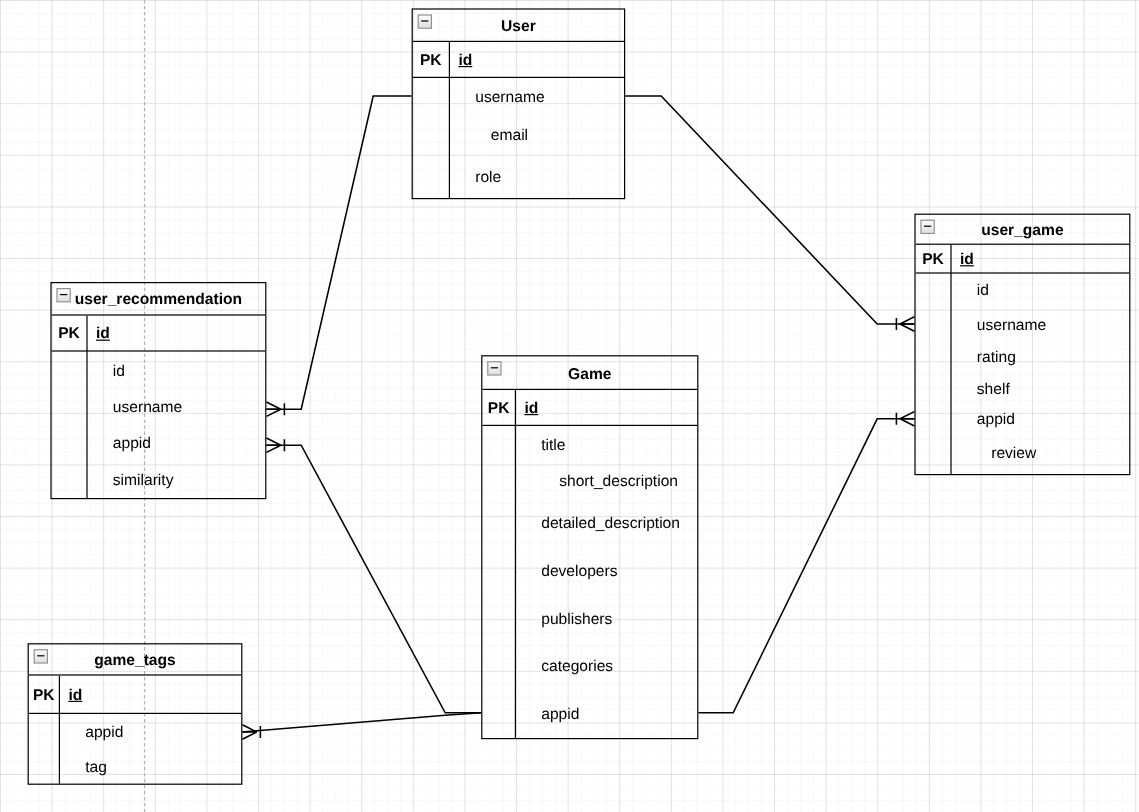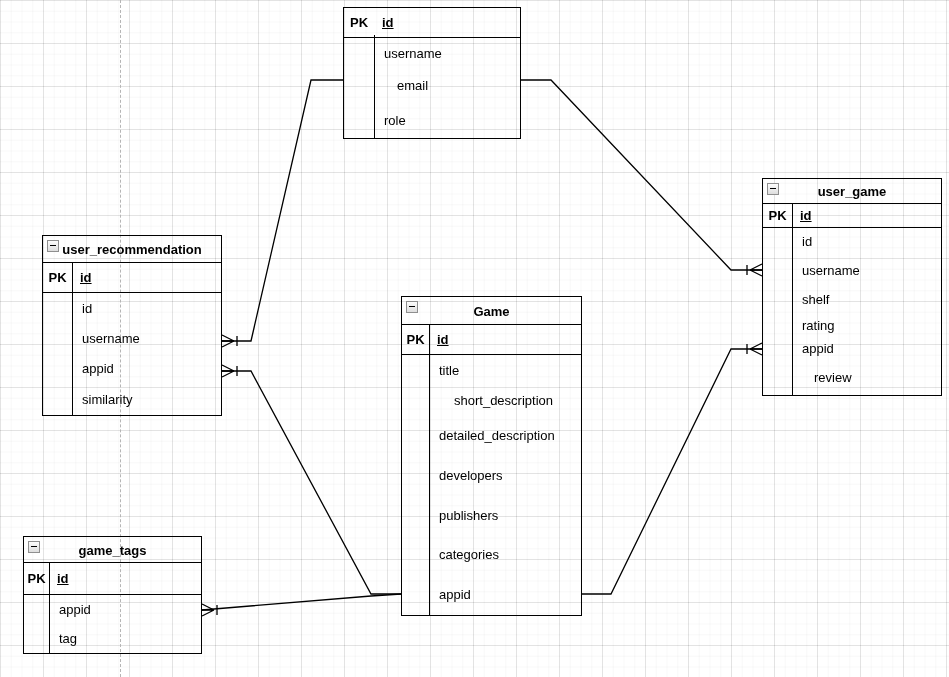--- a/index.html
+++ b/index.html
@@ -15,41 +15,45 @@
   .etable{position:absolute;border:1px solid #000;box-sizing:border-box;background:transparent;z-index:2;}
   .t-header{position:relative;border-bottom:1px solid #000;box-sizing:border-box;}
   .t-title{position:absolute;left:0;right:0;top:50%;transform:translateY(-50%);text-align:center;font-weight:bold;font-size:13px;white-space:nowrap;}
   .collapse-btn{position:absolute;left:4px;top:4px;width:12px;height:12px;border:1px solid #8f8f8f;background:linear-gradient(#fdfdfd,#dedede);box-sizing:border-box;}
   .collapse-btn::after{content:"";position:absolute;left:2px;right:2px;top:50%;height:1px;margin-top:-1px;background:#000;}
   .t-pkrow{display:flex;align-items:center;border-bottom:1px solid #000;box-sizing:border-box;}
   .pk-cell{flex:0 0 auto;text-align:center;font-weight:bold;font-size:13px;}
   .pk-field{padding-left:8px;font-weight:bold;text-decoration:underline;font-size:13px;}
   .t-row{display:flex;align-items:center;box-sizing:border-box;}
   .row-spacer{flex:0 0 auto;height:100%;}
-  .row-label{padding-left:10px;font-size:13px;white-space:nowrap;}
+  .row-label{padding-left:10px;font-size:13px;white-space:nowrap;margin-left:12px;}
   .pk-divider{position:absolute;width:1px;background:#000;}
 </style>
 </head>
 <body>
 
 <div id="canvas" style="width: 949px; height: 677px; background-color: rgb(255, 255, 255); background-image: linear-gradient(to right, rgba(0, 0, 0, 0.086) 1px, transparent 1px), linear-gradient(rgba(0, 0, 0, 0.086) 1px, transparent 1px), linear-gradient(to right, rgba(0, 0, 0, 0.027) 1px, transparent 1px), linear-gradient(rgba(0, 0, 0, 0.027) 1px, transparent 1px); background-size: 43px 43px, 43px 43px, 10.75px 10.75px, 10.75px 10.75px;">
   <div class="page-divider" id="pageDivider" style="left: 120px; border-left-color: rgb(181, 181, 181);"></div>
   <svg id="edges" width="949" height="677">
       <path d="M 343 80 L 311 80 L 251 341 L 222 341" stroke-width="1.3" stroke="#000000"></path>
       <path d="M 234 341 L 222 335 M 234 341 L 222 347 M 234 341 L 222 341 M 237 336 L 237 346" stroke-width="1.3" stroke="#000000"></path>
       <path d="M 521 80 L 551 80 L 731 270 L 762 270" stroke-width="1.3" stroke="#000000"></path>
       <path d="M 750 270 L 762 264 M 750 270 L 762 276 M 750 270 L 762 270 M 747 265 L 747 275" stroke-width="1.3" stroke="#000000"></path>
       <path d="M 401 594 L 371 594 L 251 371 L 222 371" stroke-width="1.3" stroke="#000000"></path>
       <path d="M 234 371 L 222 365 M 234 371 L 222 377 M 234 371 L 222 371 M 237 366 L 237 376" stroke-width="1.3" stroke="#000000"></path>
       <path d="M 582 594 L 611 594 L 731 349 L 762 349" stroke-width="1.3" stroke="#000000"></path>
       <path d="M 750 349 L 762 343 M 750 349 L 762 355 M 750 349 L 762 349 M 747 344 L 747 354" stroke-width="1.3" stroke="#000000"></path>
       <path d="M 401 594 L 371 596 L 202 610" stroke-width="1.3" stroke="#000000"></path>
       <path d="M 214 610 L 202 604 M 214 610 L 202 616 M 214 610 L 202 610 M 217 605 L 217 615" stroke-width="1.3" stroke="#000000"></path>
     </svg>
 <div class="etable" style="left: 343px; top: 7px; width: 178px;">
+      <div class="t-header" style="height: 27px;">
+        <span class="collapse-btn"></span>
+        <span class="t-title">User</span>
+      </div>
       <div class="t-pkrow" style="height: 30px;">
         <span class="pk-cell" style="width: 30px;">PK</span>
         <span class="pk-field">id</span>
       </div>
       <div class="t-row" style="height: 30px;">
         <span class="row-spacer" style="width: 30px;"></span>
         <span class="row-label">username</span>
       </div>
       <div class="t-row" style="height: 35px; padding-left: 13px;">
         <span class="row-spacer" style="width: 30px;"></span>
@@ -156,27 +160,27 @@
         <span class="pk-field">id</span>
       </div>
       <div class="t-row" style="height: 27px;">
         <span class="row-spacer" style="width: 29px;"></span>
         <span class="row-label">id</span>
       </div>
       <div class="t-row" style="height: 30px;">
         <span class="row-spacer" style="width: 29px;"></span>
         <span class="row-label">username</span>
       </div>
+      <div class="t-row" style="height: 24px;">
+        <span class="row-spacer" style="width: 29px;"></span>
+        <span class="row-label">rating</span>
+      </div>
       <div class="t-row" style="height: 28px;">
         <span class="row-spacer" style="width: 29px;"></span>
         <span class="row-label">shelf</span>
-      </div>
-      <div class="t-row" style="height: 24px;">
-        <span class="row-spacer" style="width: 29px;"></span>
-        <span class="row-label">rating</span>
       </div>
       <div class="t-row" style="height: 23px;">
         <span class="row-spacer" style="width: 29px;"></span>
         <span class="row-label">appid</span>
       </div>
       <div class="t-row" style="height: 35px; gap: 12px;">
         <span class="row-spacer" style="width: 29px;"></span>
         <span class="row-label">review</span>
       </div>
       <div class="pk-divider" style="left: 29px; top: 25px; bottom: 0px;"></div>

